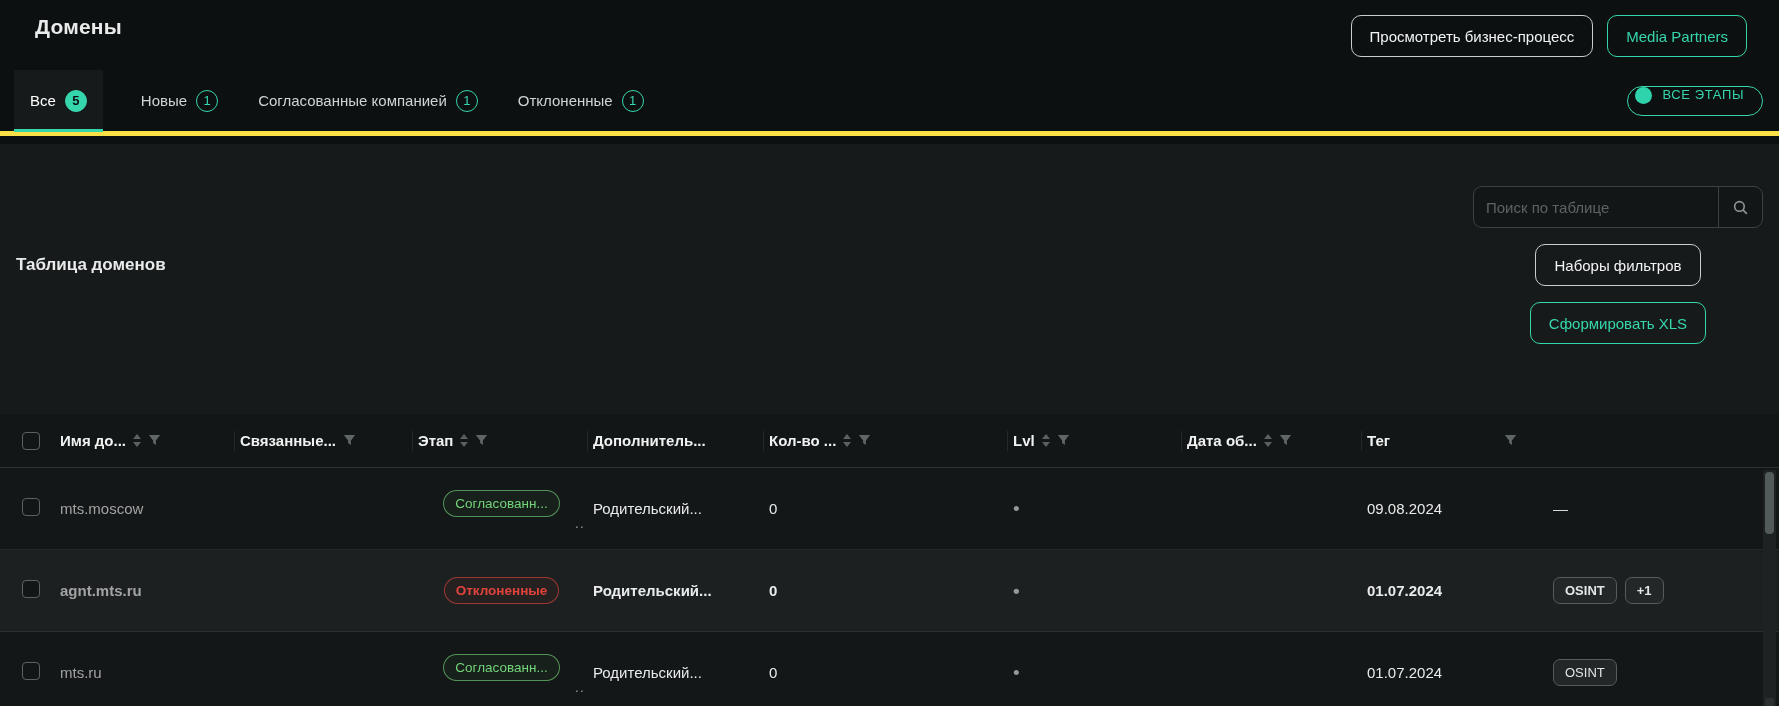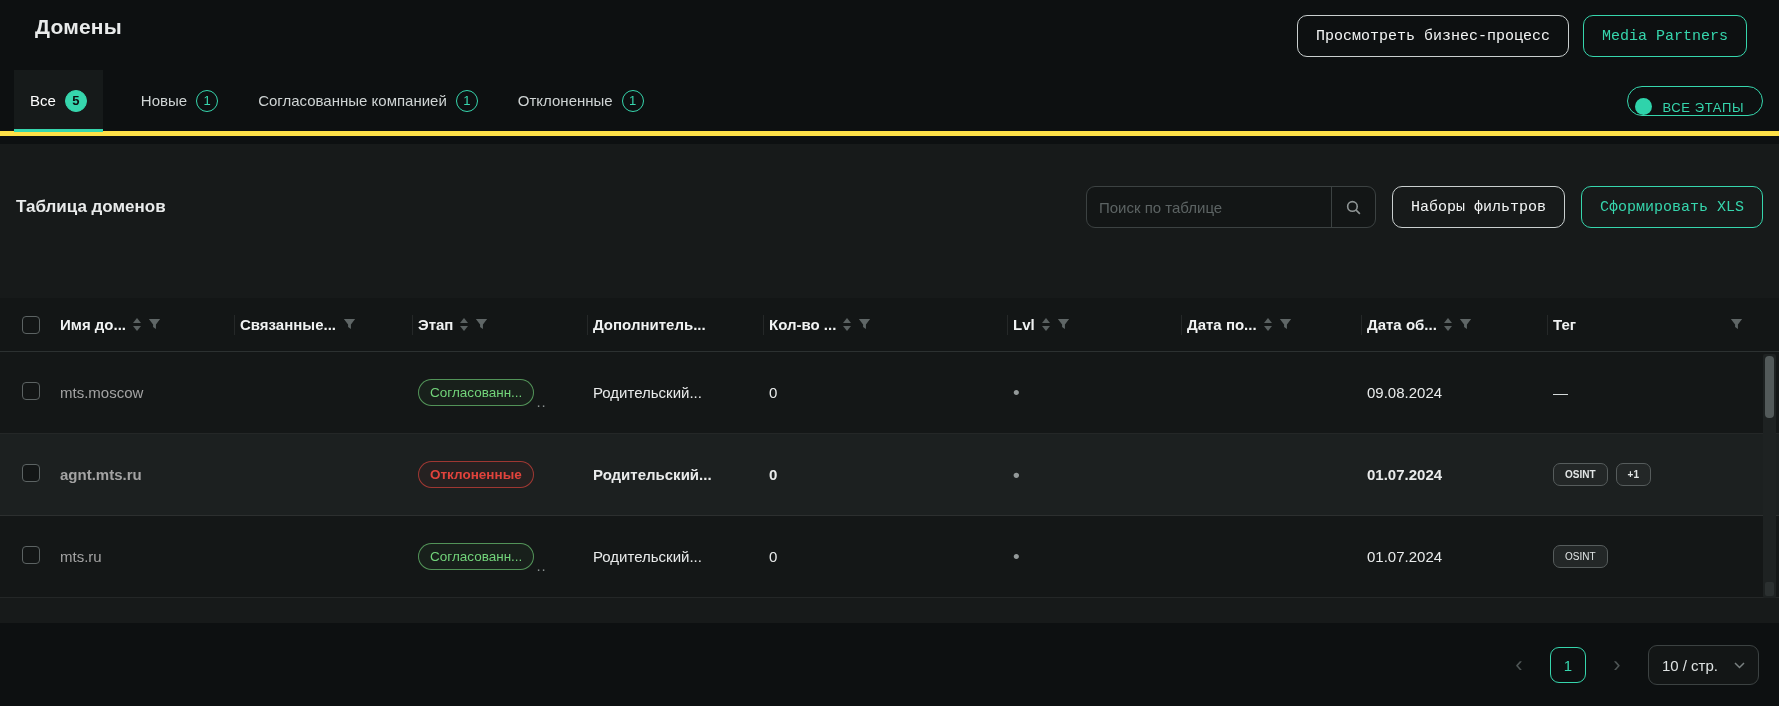--- a/index.html
+++ b/index.html
@@ -9,43 +9,43 @@
     background:#0d1011; color:#e9ebeb;
     font-family:"Liberation Sans","DejaVu Sans",sans-serif;
     font-size:15px;
   }
 
   
   .top-bar { display:flex; justify-content:space-between; align-items:flex-start; padding:15px 32px 13px 14px;margin-left:21px; }
   .page-title { margin:0; font-size:21px; font-weight:700; letter-spacing:.2px; }
   .top-actions { display:flex; gap:14px; }
   .btn { background:transparent; border:1px solid #c9cfcf; color:#f2f4f4; border-radius:10px;
-         padding:0 18px; height:42px; font-size:15px; font-family:Liberation Mono, monospace; cursor:pointer; white-space:nowrap; }
+         padding:0 18px; height:42px; font-size:15px; font-family:Liberation Sans, sans-serif; cursor:pointer; white-space:nowrap; }
   .btn-teal { border-color:#36d6ad; color:#36d6ad; }
 
   
   .tabs-bar { display:flex; justify-content:space-between; align-items:stretch; height:66px;
               border-bottom:5px solid #fde047; padding:0 16px 0 14px; }
   .tabs { display:flex; gap:36px; }
   .tab { position:relative; display:flex; align-items:center; gap:9px; color:#cfd4d4; cursor:pointer; padding:0 2px; }
   .tab.active { color:#ffffff; background:#161a1a; padding:0 16px; }
   .tab.active::after { content:""; position:absolute; left:0; right:0; bottom:-1px; height:3px; background:#36d6ad; }
   .tab-badge { min-width:22px; height:22px; padding:0 5px; border-radius:11px; border:1px solid #36d6ad;
                color:#36d6ad; display:flex; align-items:center; justify-content:center; font-size:13px; }
   .tab-badge.filled { background:#36d6ad; color:#0d1011; font-weight:700; }
-  .stage-toggle { align-self:center; display:flex; align-items:flex-end; gap:10px; height:30px;
+  .stage-toggle { align-self:center; display:flex; align-items:flex-start; gap:10px; height:30px;
                   border:1px solid #36d6ad; border-radius:15px; padding:0 18px 0 7px; color:#36d6ad;
                   font-size:13px; letter-spacing:.6px; cursor:pointer; white-space:nowrap; }
   .toggle-dot { width:17px; height:17px; border-radius:50%; background:#2fd3ab; }
 
   
   .panel { margin-top:8px; background:#171a1a; padding-bottom:25px; }
   .toolbar { display:flex; justify-content:space-between; align-items:center; padding:42px 16px 0 16px; }
   .panel-title { margin:0; font-size:17px; font-weight:700; }
-  .toolbar-right { display:flex; align-items:center; gap:16px; }
+  .toolbar-right { display:flex; align-items:center; gap:16px;flex-direction:column; }
   .search { display:flex; align-items:stretch; width:290px; height:42px; border:1px solid #3c4242;
             border-radius:9px; background:#131616; overflow:hidden; }
   .search input { flex:1; min-width:0; background:transparent; border:none; outline:none; color:#d4d9d9;
                   font-size:15px; font-family:inherit; padding:0 12px; }
   .search input::placeholder { color:#5c6363; }
   .search-btn { width:44px; display:flex; align-items:center; justify-content:center; border-left:1px solid #3c4242; cursor:pointer; }
 
   
   .table-wrap { position:relative; margin-top:70px; }
   .thead, .trow { display:grid;
@@ -60,29 +60,29 @@
   .caret-up { width:0; height:0; border-left:4px solid transparent; border-right:4px solid transparent; border-bottom:5px solid #5a6161; }
   .caret-down { width:0; height:0; border-left:4px solid transparent; border-right:4px solid transparent; border-top:5px solid #5a6161; }
   .filter-icon { cursor:pointer; }
 
   .trow { height:82px; border-bottom:1px solid rgba(255,255,255,.07); }
   .trow.odd { background:#141717; }
   .trow.even { background:#1c2020;font-weight:bold; }
   .checkbox { display:inline-block; width:18px; height:18px; border:1px solid #5c6363; border-radius:4px;
               background:#131616; cursor:pointer; margin-left:8px; }
   .domain-link { color:#a3a3a3; cursor:pointer; }
-  .stage-cell { display:flex; align-items:center; gap:2px; }
+  .stage-cell { display:flex; align-items:center; gap:2px;flex-direction:column; }
   .stage-badge { display:inline-flex; align-items:center; height:27px; padding:0 11px; border-radius:14px; font-size:13.5px; white-space:nowrap; }
   .stage-badge.green { color:#72d37a; border:1px solid rgba(114,211,122,.65); background:rgba(114,211,122,.05); }
   .stage-badge.red { color:#e0433c; border:1px solid rgba(224,67,60,.65); background:rgba(224,67,60,.05); }
   .stage-more { color:#8a9191; align-self:flex-end; line-height:.55; letter-spacing:1px; }
   .lvl-dot { color:#939999; font-size:19px; }
   .tcell { padding-right:8px; }
   .tags { display:flex; gap:8px; align-items:center; }
-  .tag-chip { border:1px solid #565c5c; background:#232727; color:#e2e6e6; border-radius:7px; padding:5px 11px; font-size:10px; }
+  .tag-chip { border:1px solid #565c5c; background:#232727; color:#e2e6e6; border-radius:7px; padding:5px 11px; font-size:13px; }
   .tags-empty { color:#d4d9d9; }
 
   
   .vscroll { position:absolute; right:3px; top:56px; width:13px; height:244px; background:#1e2222; border-radius:2px; }
   .vscroll-thumb { position:absolute; top:2px; left:2px; width:9px; height:62px; background:#535a5a; border-radius:4px; cursor:grab; }
   .vscroll-down { position:absolute; bottom:2px; left:2px; width:9px; height:14px; background:#2b3030; border-radius:2px; }
 
   
   .pagination { display:flex; justify-content:flex-end; align-items:center; gap:16px; margin-top:22px; padding-right:20px; }
   .pg-arrow { color:#4e5555; font-size:22px; width:30px; text-align:center; cursor:pointer; user-select:none; }
@@ -193,30 +193,20 @@
           <span class="th-label">Lvl</span>
           <span class="sort">
             <span class="caret-up"></span>
             <span class="caret-down"></span>
           </span>
           <svg class="filter-icon" width="13" height="13" viewBox="0 0 12 12">
             <path d="M0.8 1h10.4L7.3 6v4.2L4.7 8.4V6L0.8 1z" fill="#5f6666"></path>
           </svg>
         </div>
         <div class="th">
-          <span class="th-label">Дата по...</span>
-          <span class="sort">
-            <span class="caret-up"></span>
-            <span class="caret-down"></span>
-          </span>
-          <svg class="filter-icon" width="13" height="13" viewBox="0 0 12 12">
-            <path d="M0.8 1h10.4L7.3 6v4.2L4.7 8.4V6L0.8 1z" fill="#5f6666"></path>
-          </svg>
-        </div>
-        <div class="th">
           <span class="th-label">Дата об...</span>
           <span class="sort">
             <span class="caret-up"></span>
             <span class="caret-down"></span>
           </span>
           <svg class="filter-icon" width="13" height="13" viewBox="0 0 12 12">
             <path d="M0.8 1h10.4L7.3 6v4.2L4.7 8.4V6L0.8 1z" fill="#5f6666"></path>
           </svg>
         </div>
         <div class="th th-tag no-sep">

